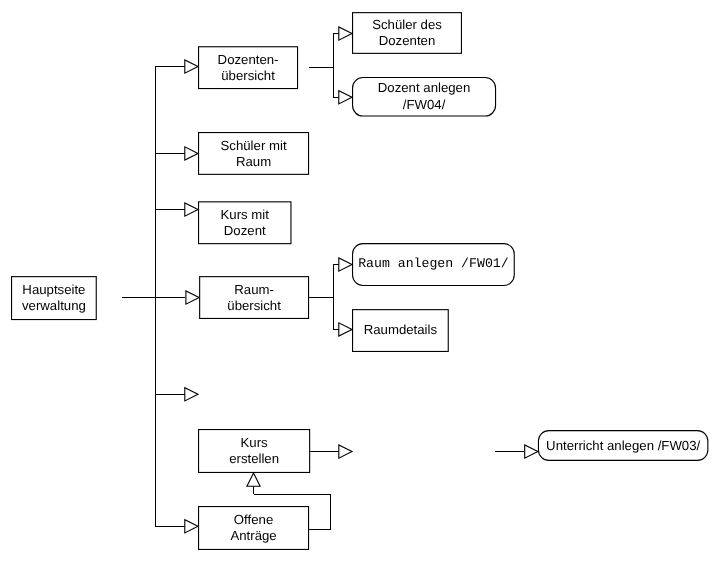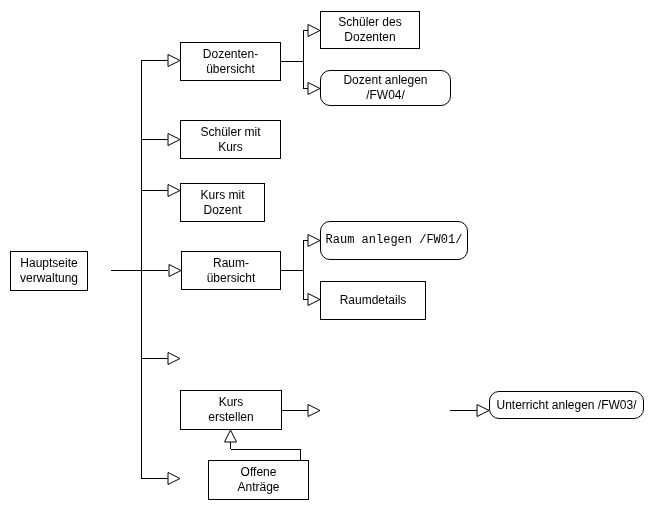--- a/index.html
+++ b/index.html
@@ -38,33 +38,33 @@
     padding: 13px 2px;
   }
   .node.rounded {
     border-radius: 10px;
   }
   .node.text-high {
     padding-bottom: 14px;
   }
   
   #n-hauptseite      { left: 10px;  top: 251px; width: 78px; height: 40px; }
-  #n-dozenten        { left: 180px; top: 42px;  width: 101px; height: 39px; }
+  #n-dozenten        { left: 180px; top: 42px;  width: 91px; height: 39px; }
   #n-schueler-dozent { left: 320px; top: 11px;  width: 100px; height: 38px; }
   #n-dozent-anlegen  { left: 320px; top: 70px;  width: 131px; height: 36px; }
   #n-schueler-kurs   { left: 180px; top: 120px; width: 101px; height: 39px; }
   #n-kurs-dozent     { left: 180px; top: 183px; width: 85px; height: 39px; }
   #n-raum            { left: 181px; top: 251px; width: 100px; height: 39px; }
   #n-raum-anlegen    { left: 320px; top: 221px; width: 148px; height: 39px; font-family: Liberation Mono, monospace; }
-  #n-raumdetails     { left: 320px; top: 281px; width: 106px; height: 39px; }
+  #n-raumdetails     { left: 320px; top: 281px; width: 88px; height: 39px; }
   #n-finanzen        { left: 180px; top: 338px; width: 102px; height: 40px; }
   #n-kurs-erstellen  { left: 180px; top: 390px; width: 102px; height: 40px; }
   #n-kurs-anlegen    { left: 320px; top: 391px; width: 130px; height: 39px; }
   #n-unterricht      { left: 489px; top: 391px; width: 155px; height: 25px; }
-  #n-offene          { left: 180px; top: 460px; width: 101px; height: 40px; margin-left: 28px; }
+  #n-offene          { left: 180px; top: 460px; width: 101px; height: 40px; }
 </style>
 </head>
 <body>
 
 <div class="canvas">
 
   <svg class="connector-layer" width="650" height="510" viewBox="0 0 650 510" fill="none" stroke="#000000" stroke-width="1">
 
     <path d="M111,270.5 H168" shape-rendering="crispEdges"></path>
 
@@ -108,21 +108,21 @@
 
   <div class="node" id="n-dozenten">Dozenten-
 übersicht</div>
 
   <div class="node" id="n-schueler-dozent">Schüler des
 Dozenten</div>
 
   <div class="node rounded" id="n-dozent-anlegen">Dozent anlegen /FW04/</div>
 
   <div class="node" id="n-schueler-kurs">Schüler mit
-Kurs</div>
+Raum</div>
 
   <div class="node" id="n-kurs-dozent">Kurs mit
 Dozent</div>
 
   <div class="node" id="n-raum">Raum-
 übersicht</div>
 
   <div class="node rounded" id="n-raum-anlegen">Raum anlegen /FW01/</div>
 
   <div class="node" id="n-raumdetails">Raumdetails</div>

